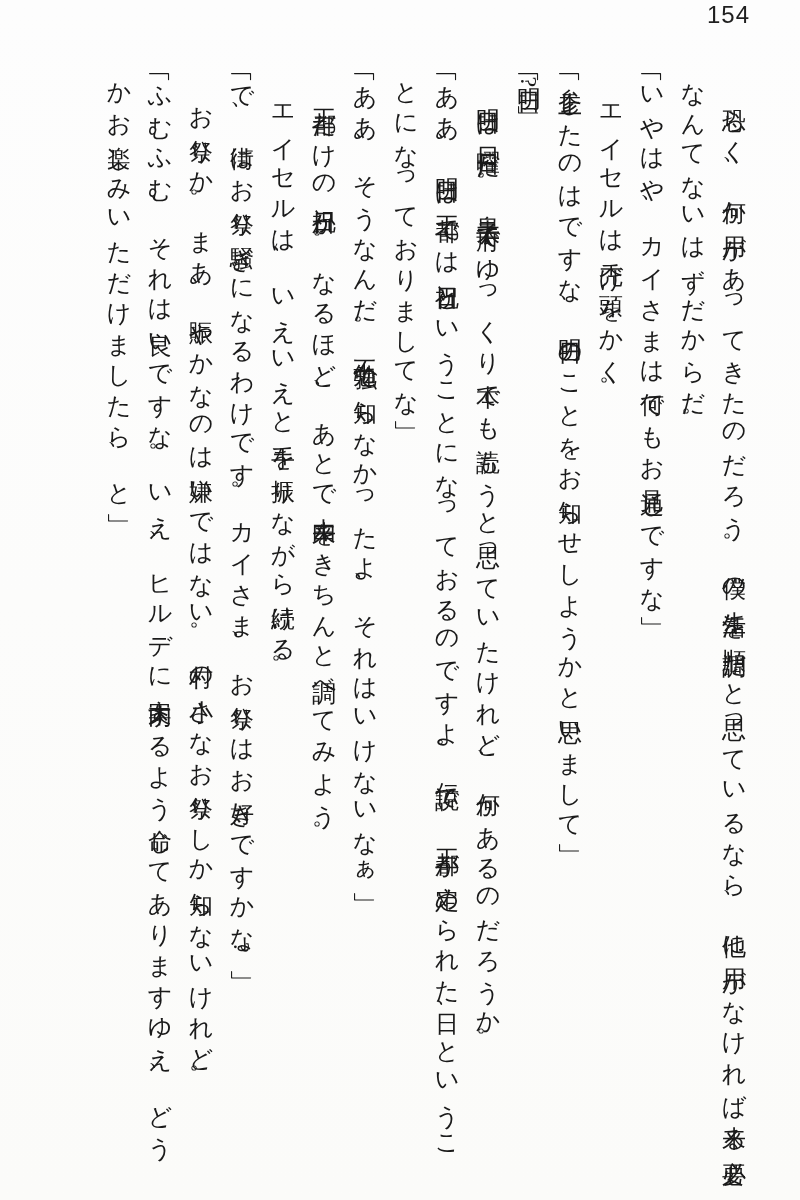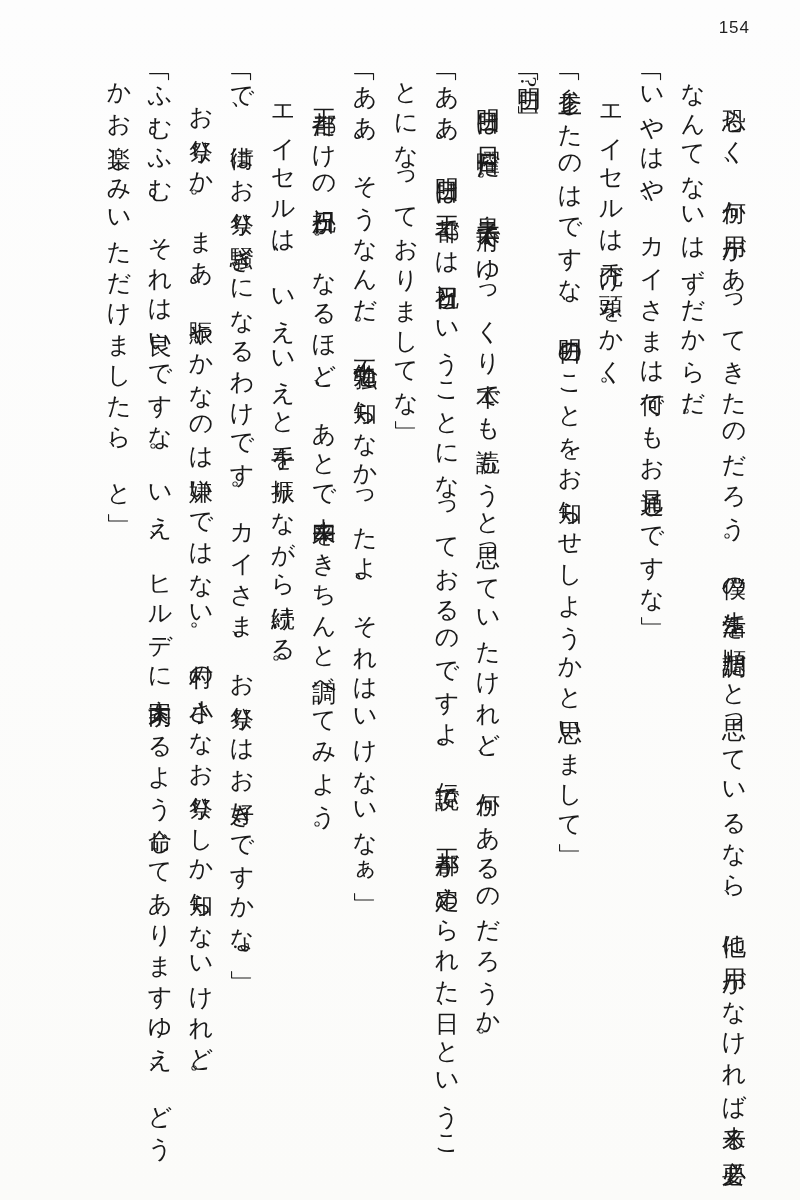--- a/index.html
+++ b/index.html
@@ -14,23 +14,23 @@
     position: relative;
     width: 800px;
     height: 1200px;
     background: linear-gradient(180deg, #fdfdfd 0%, #fbfbf9 100%);
     font-family: "Liberation Serif", "DejaVu Serif", serif;
     color: #1a1a1a;
     overflow: hidden;
   }
   .page-number {
     position: absolute;
-    top: 18px;
+    top: 1px;
     right: 50px;
-    font-size: 17px;
+    font-size: 24px;
     letter-spacing: 1px;
     font-family: "Liberation Sans", "DejaVu Sans", sans-serif;
     color: #1f1f1f;
   }
   .text-block {
     position: absolute;
     top: 66px;
     right: 46px;
     height: 1100px;
     writing-mode: vertical-rl;

